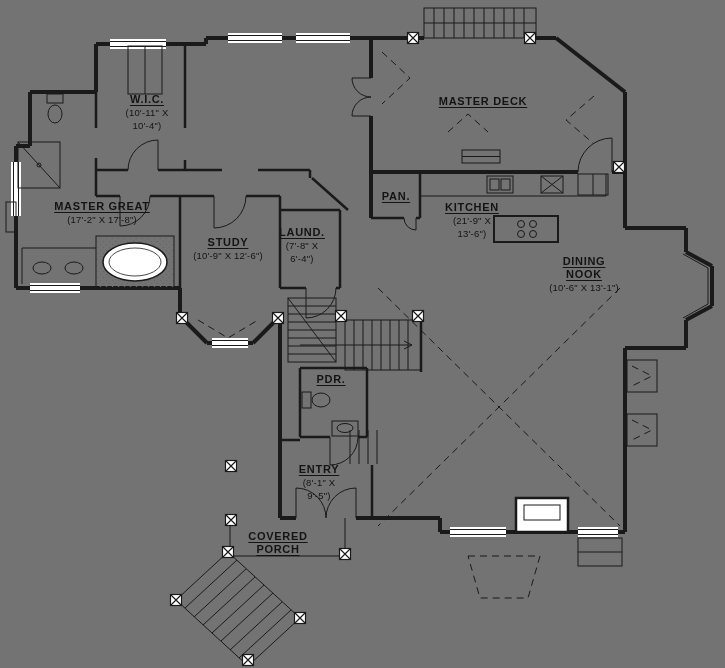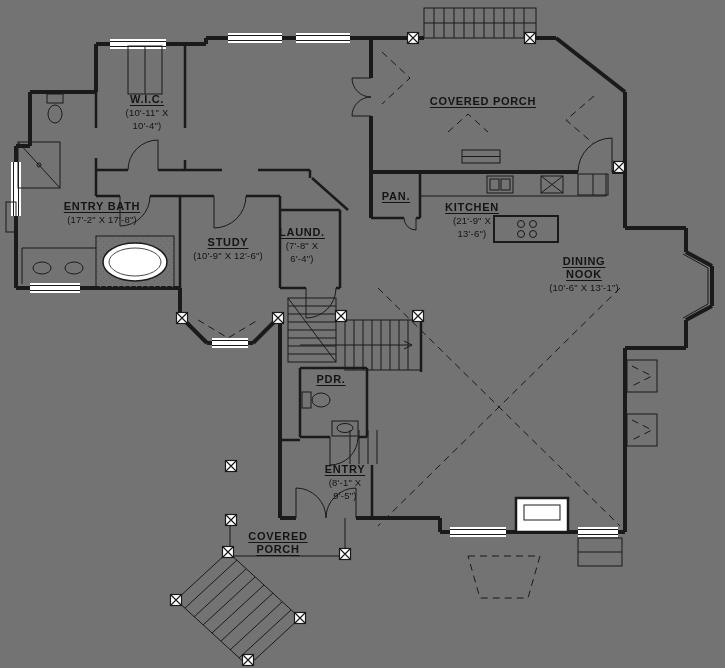--- a/index.html
+++ b/index.html
@@ -204,25 +204,25 @@
 </svg>
 
   <div class="room-label" style="left:147px; top:93px">
     <div class="rn">W.I.C.</div>
     <div class="rd">(10'-11" X</div>
     <div class="rd">10'-4")</div>
   </div>
 
 
   <div class="room-label" style="left:483px; top:95px">
-    <div class="rn">COVERED PORCH</div>
+    <div class="rn">MASTER DECK</div>
   </div>
 
   <div class="room-label" style="left:102px; top:200px">
-    <div class="rn">ENTRY BATH</div>
+    <div class="rn">MASTER GREAT</div>
     <div class="rd">(17'-2" X 17'-8")</div>
   </div>
 
   <div class="room-label" style="left:228px; top:236px">
     <div class="rn">STUDY</div>
     <div class="rd">(10'-9" X 12'-6")</div>
   </div>
 
   <div class="room-label" style="left:302px; top:226px">
     <div class="rn">LAUND.</div>
@@ -244,21 +244,21 @@
     <div class="rn">DINING</div>
     <div class="rn">NOOK</div>
     <div class="rd">(10'-6" X 13'-1")</div>
   </div>
 
   <div class="room-label" style="left:331px; top:373px">
     <div class="rn">PDR.</div>
   </div>
 
 
-  <div class="room-label" style="left:345px; top:463px">
+  <div class="room-label" style="left:319px; top:463px">
     <div class="rn">ENTRY</div>
     <div class="rd">(8'-1" X</div>
     <div class="rd">9'-5")</div>
   </div>
 
   <div class="room-label" style="left:278px; top:530px">
     <div class="rn">COVERED</div>
     <div class="rn">PORCH</div>
   </div>
 

